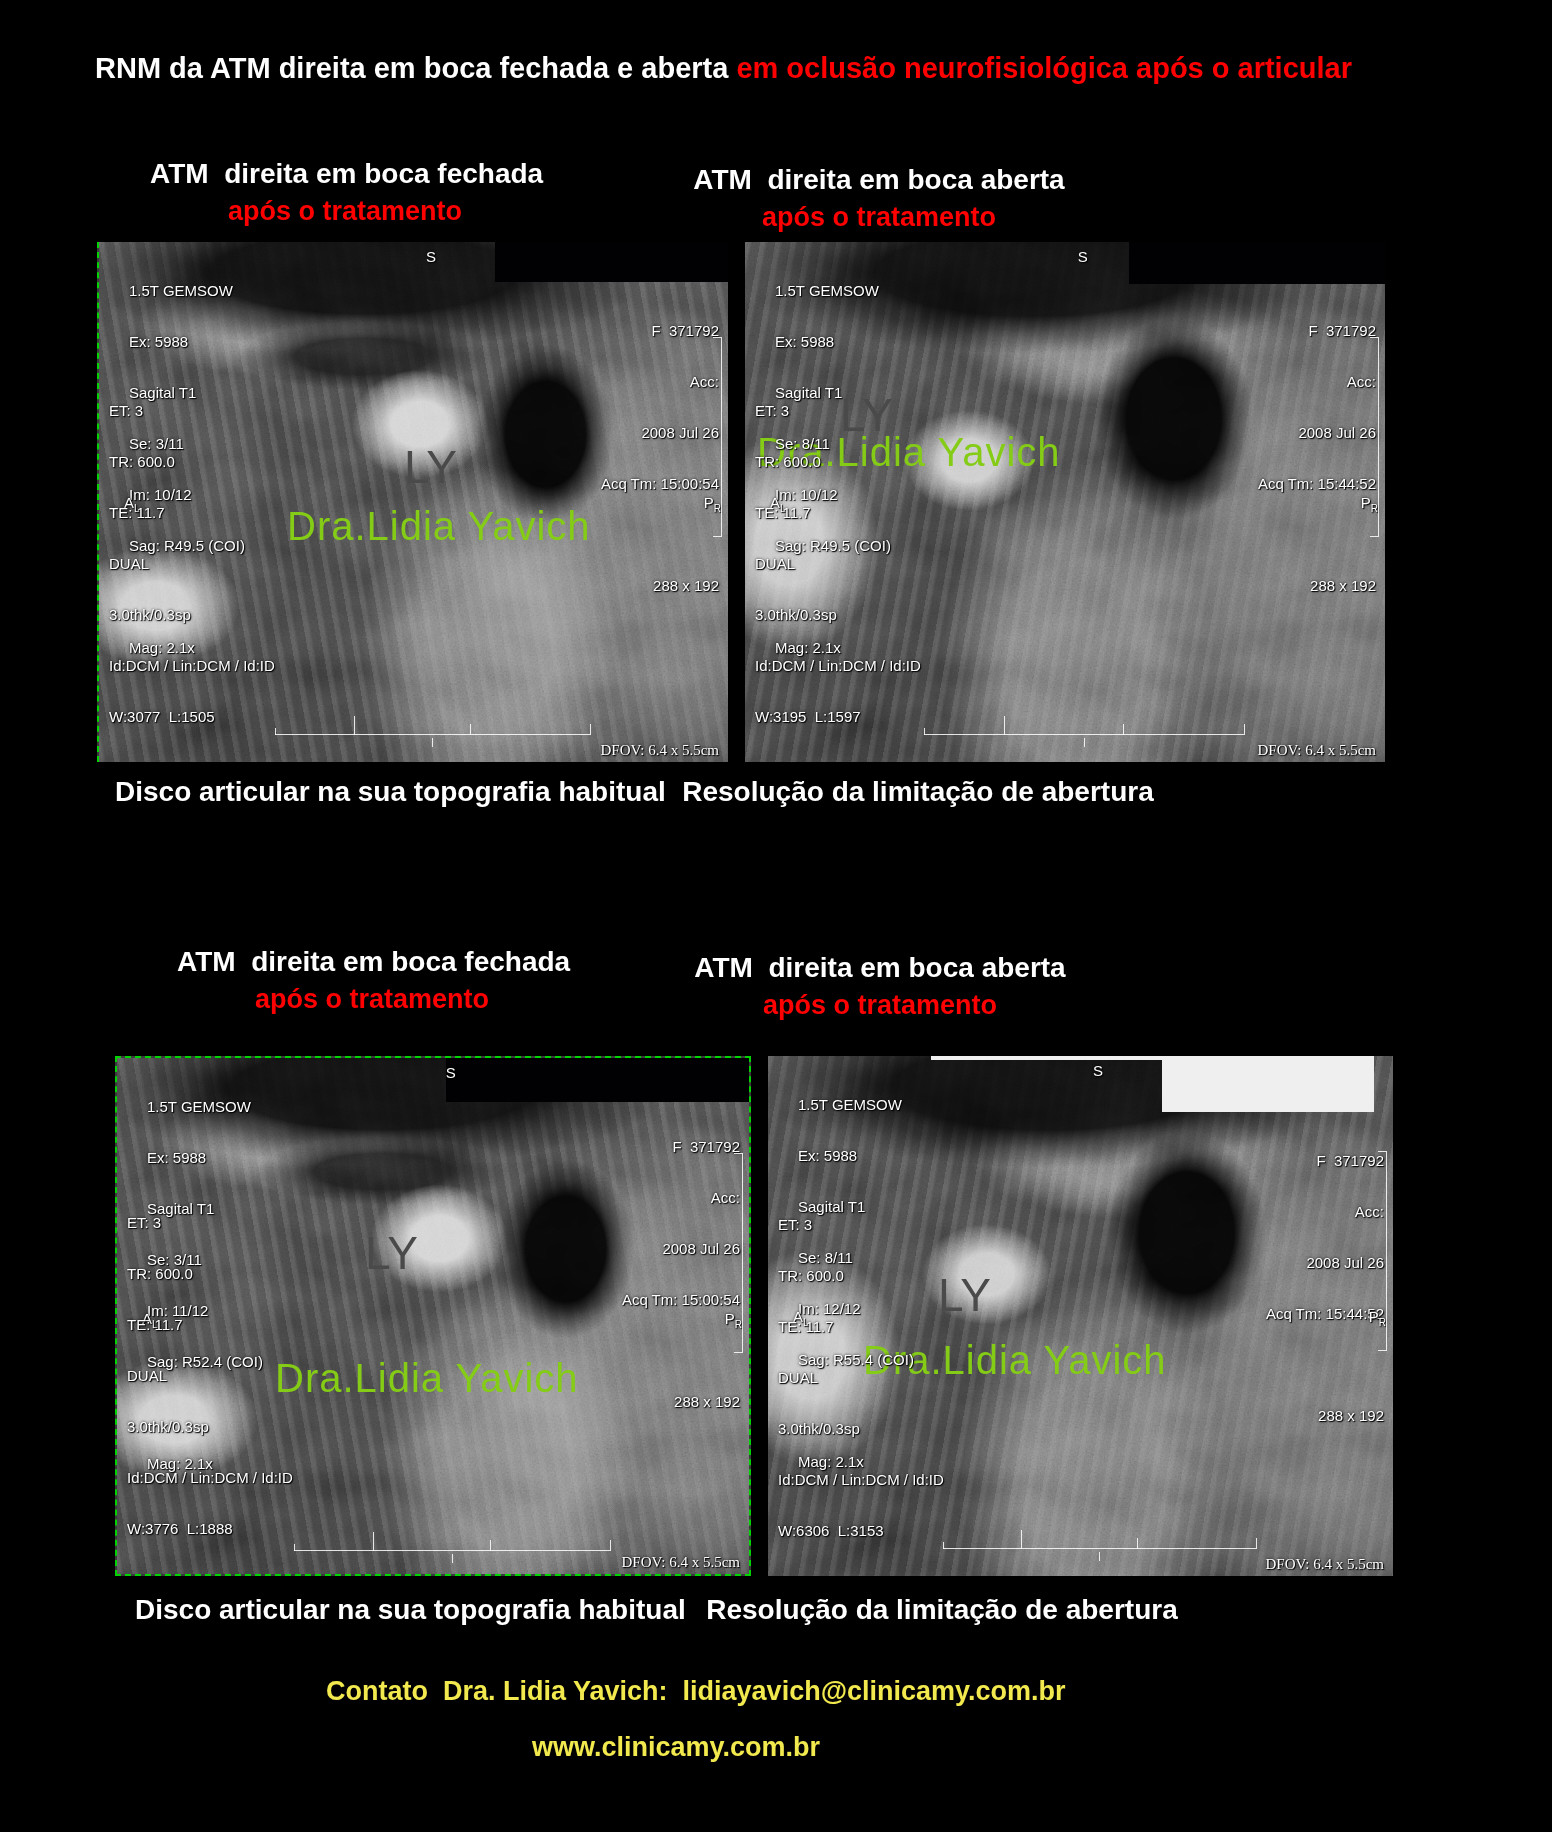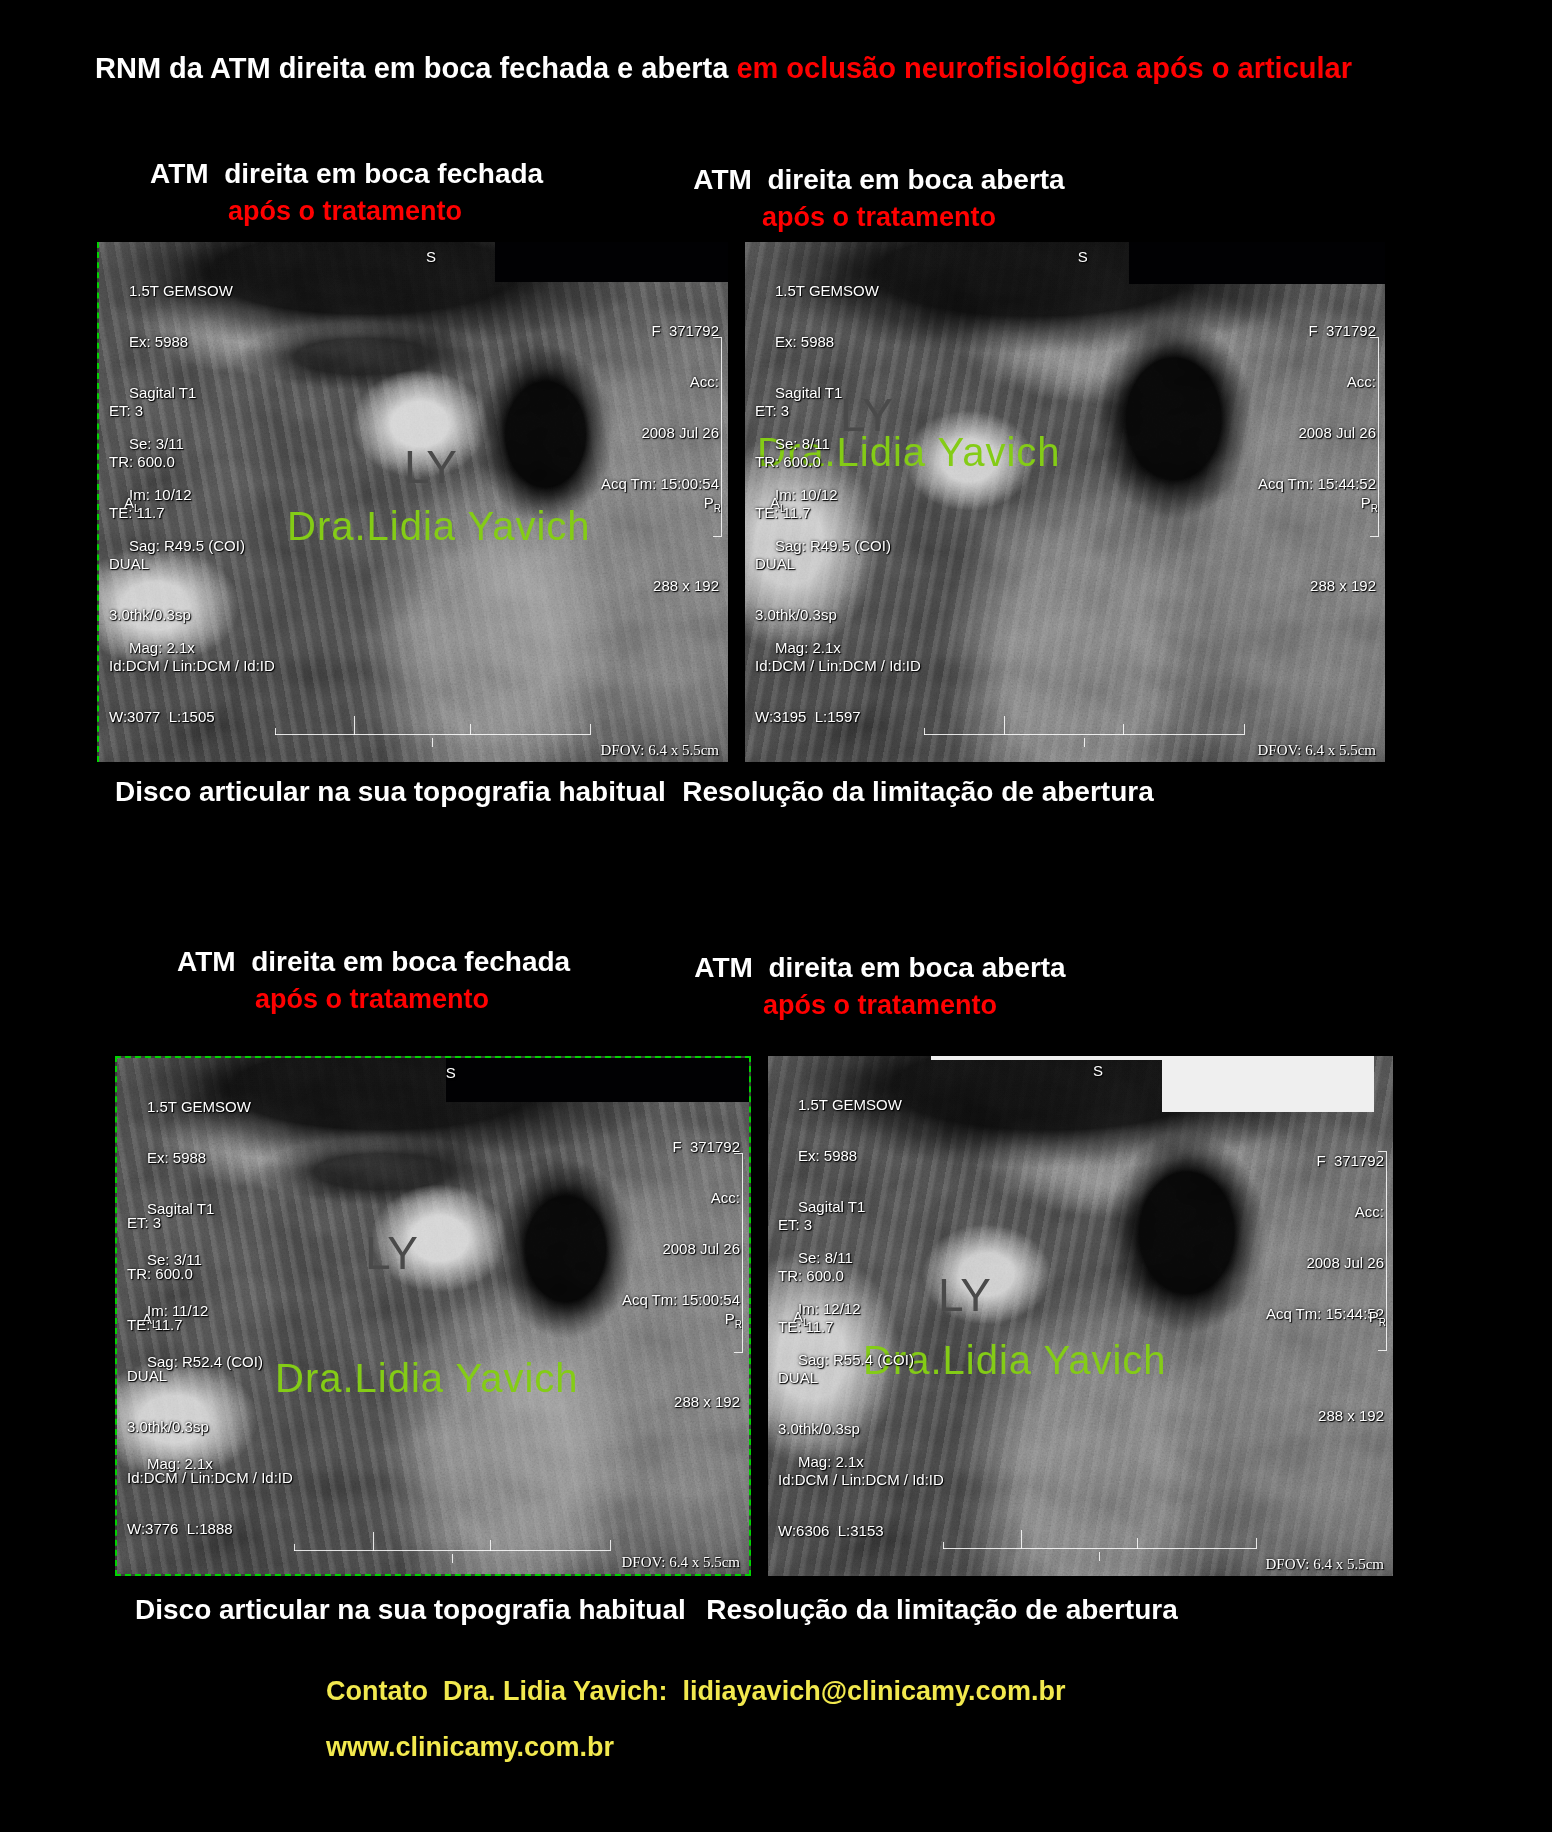--- a/index.html
+++ b/index.html
@@ -3,21 +3,21 @@
 <meta charset="utf-8">
 <style>
   html,body{margin:0;padding:0;background:#000;}
   body{width:1552px;height:1832px;position:relative;font-family:"Liberation Sans",sans-serif;overflow:hidden;}
   .abs{position:absolute;}
   .ttl{font-weight:bold;white-space:pre;text-align:center;}
   .white{color:#ffffff;}
   .red{color:#ff0000;}
   .main-title{position:absolute;left:95px;top:52px;font-size:29px;font-weight:bold;white-space:pre;}
   .caption{position:absolute;color:#fff;font-weight:bold;font-size:28px;text-align:center;white-space:pre;}
-  .contact{position:absolute;color:#f2e94e;font-weight:bold;font-size:27px;white-space:pre;}
+  .contact{position:absolute;color:#f2e94e;font-weight:bold;font-size:27px;text-align:center;white-space:pre;}
 
   
   .panel{position:absolute;height:520px;background:#3a3a3a;overflow:hidden;box-sizing:border-box;}
   .sel-left{border-left:2px dashed #00d400;}
   .sel-all{border:2px dashed #00d400;}
   .mri{position:absolute;inset:0;}
   .closed .mri{background:
     radial-gradient(95px 125px at 71% 37%, #050505 0 42%, rgba(5,5,5,0) 72%),
     radial-gradient(95px 75px at 51% 35%, rgba(212,212,212,.95) 0 30%, rgba(212,212,212,0) 72%),
     radial-gradient(170px 45px at 42% 22%, rgba(15,15,15,.85) 0 40%, rgba(15,15,15,0) 75%),

